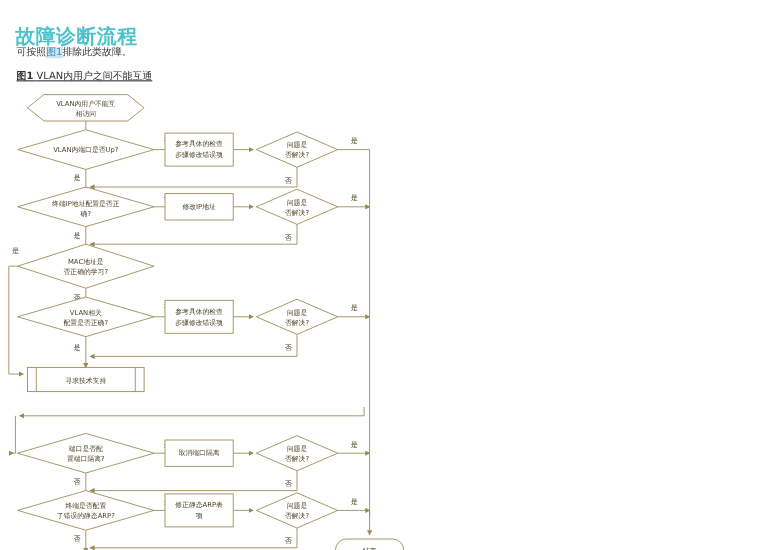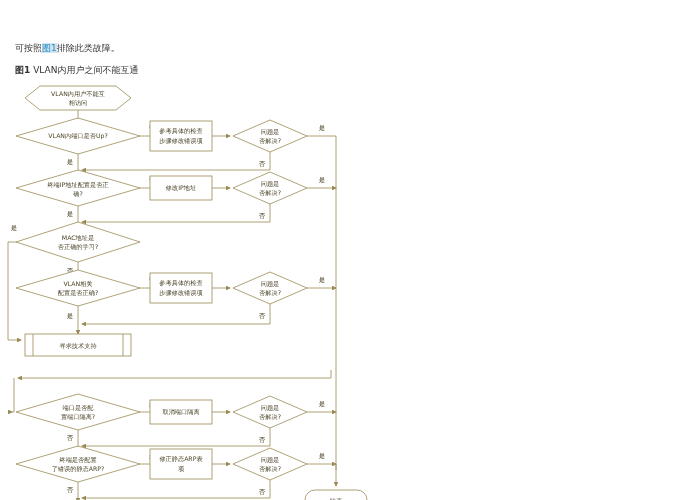--- a/index.html
+++ b/index.html
@@ -17,21 +17,21 @@
     letter-spacing:0.5px;line-height:24px;
     white-space:nowrap;
   }
   .intro{
     position:absolute;left:15px;top:42px;
     font-size:9px;line-height:13px;color:#333;white-space:nowrap;
   }
   .intro .lnk{color:#2b8ec6;text-decoration:none;background:#cfe4ef;}
   .fig-caption{
     position:absolute;left:15px;top:64px;
-    font-size:9px;line-height:13px;color:#333;white-space:nowrap;
+    font-size:9px;line-height:13px;color:#333;white-space:nowrap;text-decoration:underline;
   }
   .fig-caption b{font-weight:bold;}
 
   
   .chart{position:absolute;left:0;top:78px;width:688px;height:425px;}
   svg{display:block;}
   .shp{fill:#ffffff;stroke:#9a8b56;stroke-width:0.8;}
   .ln{stroke:#9a8b56;stroke-width:0.8;fill:none;}
   .txt{
     font-family:"DejaVu Sans","Liberation Sans",sans-serif;
@@ -40,20 +40,21 @@
   .lbl{
     font-family:"DejaVu Sans","Liberation Sans",sans-serif;
     font-size:6.4px;fill:#4a4326;text-anchor:middle;
   }
 </style>
 </head>
 <body>
 
 <div class="page">
 
+  <h1 class="doc-title">故障诊断流程</h1>
 
   <div class="intro">
     <span>可按照</span><a href="#" class="lnk">图1</a><span>排除此类故障。</span>
   </div>
 
   <div class="fig-caption">
     <b>图1</b>
     <span>VLAN内用户之间不能互通</span>
   </div>
 

